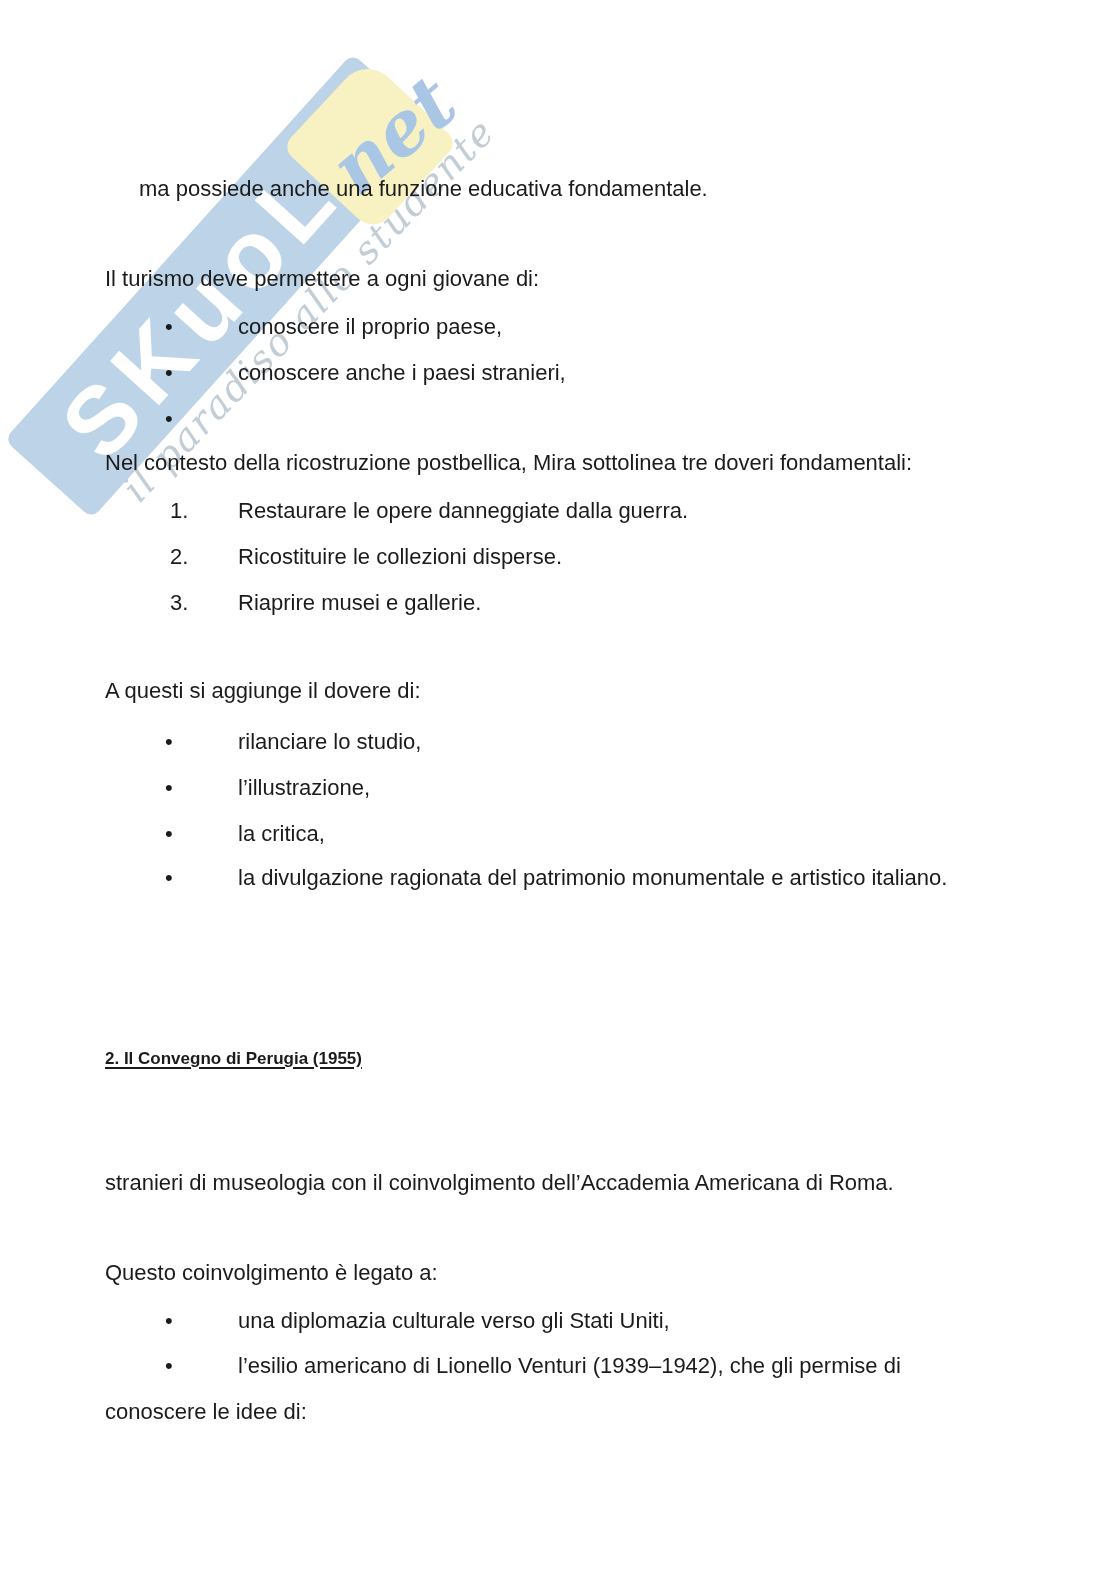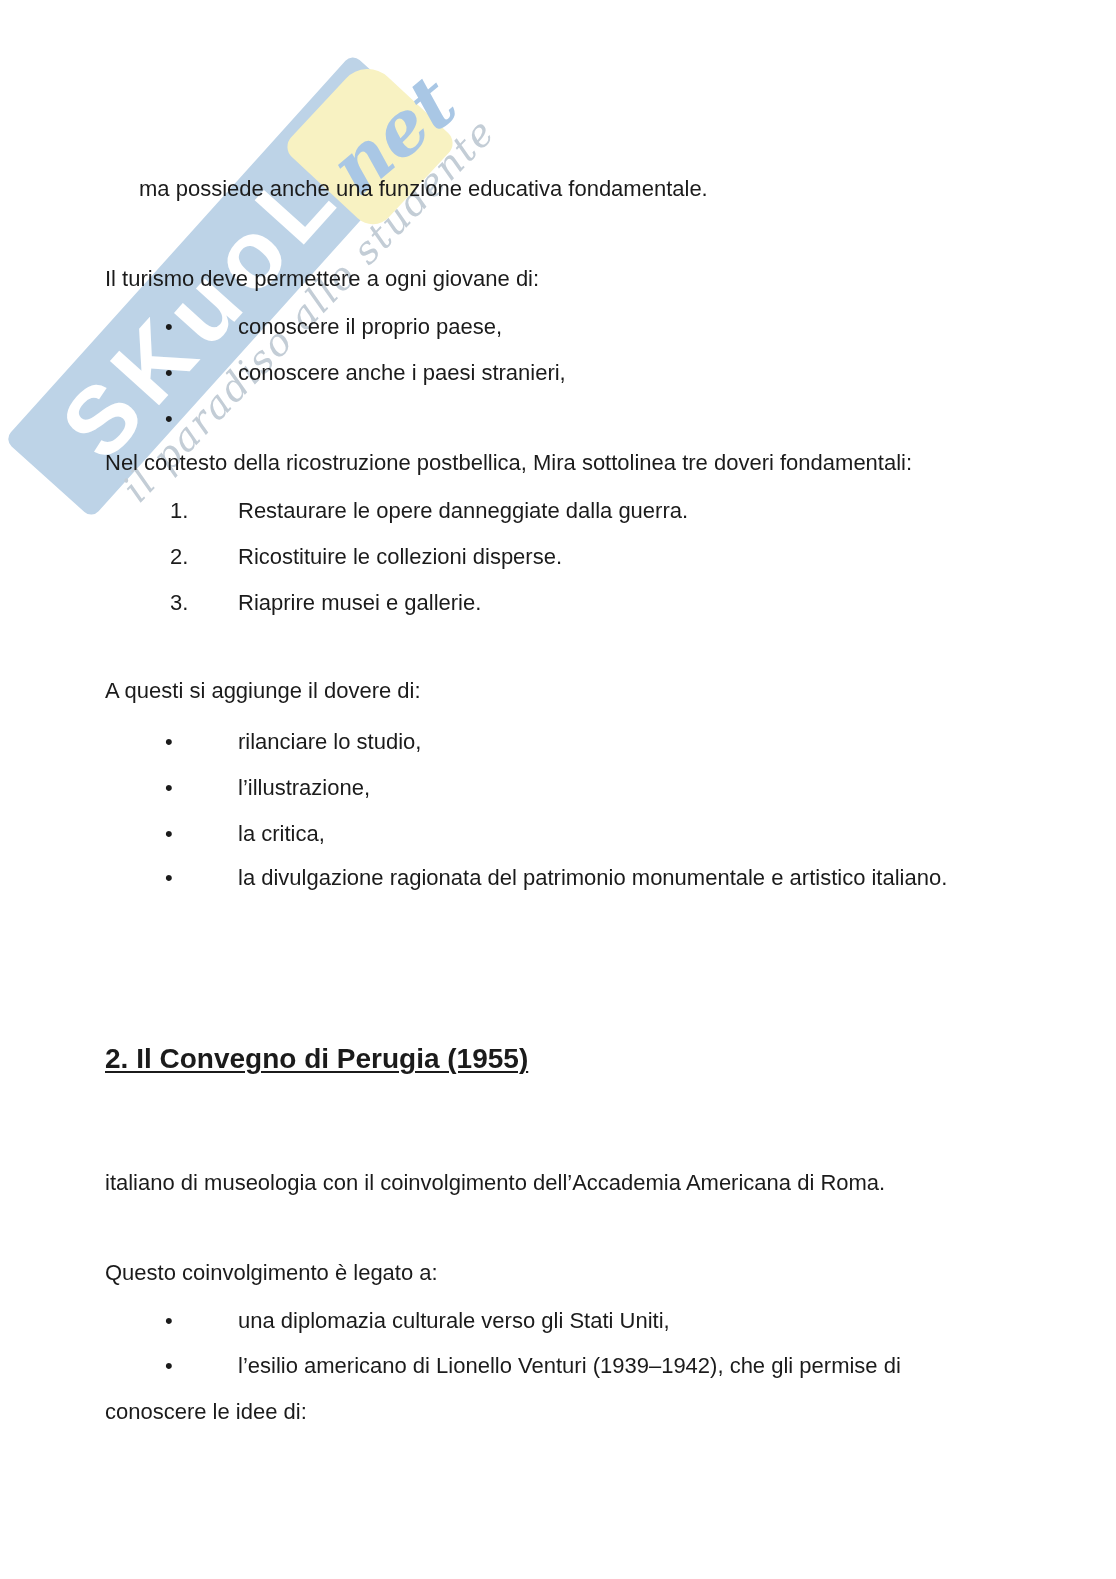--- a/index.html
+++ b/index.html
@@ -95,21 +95,21 @@
   }
   .li .num-marker {
     position: absolute;
     left: 65px; top: 0;
   }
   .heading {
     font-weight: bold;
     text-decoration: underline;
     text-decoration-thickness: 2px;
     text-underline-offset: 3px;
-    font-size: 28px;
+    font-size: 17px;
     line-height: 32px;
   }
   .wrapline { line-height: 32px; }
 </style>
 </head>
 <body>
 
 <div class="wm wm-band">
   <span class="wm-band-text">SKuoLa</span>
 </div>
@@ -166,21 +166,21 @@
   </div>
   <div class="li" style="margin-top:14px">
     <span class="marker">•</span>
     <span>la divulgazione ragionata del patrimonio monumentale e artistico italiano.</span>
   </div>
 
   <h2 class="para heading gap-150">2. Il Convegno di Perugia (1955)</h2>
 
   <p class="para wrapline gap-60">
     <br>
-    <span>italiano di museologia con il coinvolgimento dell’Accademia Americana di Roma.</span>
+    <span>stranieri di museologia con il coinvolgimento dell’Accademia Americana di Roma.</span>
   </p>
 
   <p class="para gap-59">Questo coinvolgimento è legato a:</p>
 
   <div class="li li-first">
     <span class="marker">•</span>
     <span>una diplomazia culturale verso gli Stati Uniti,</span>
   </div>
   <div class="li" style="margin-top:15px">
     <span class="marker">•</span>

